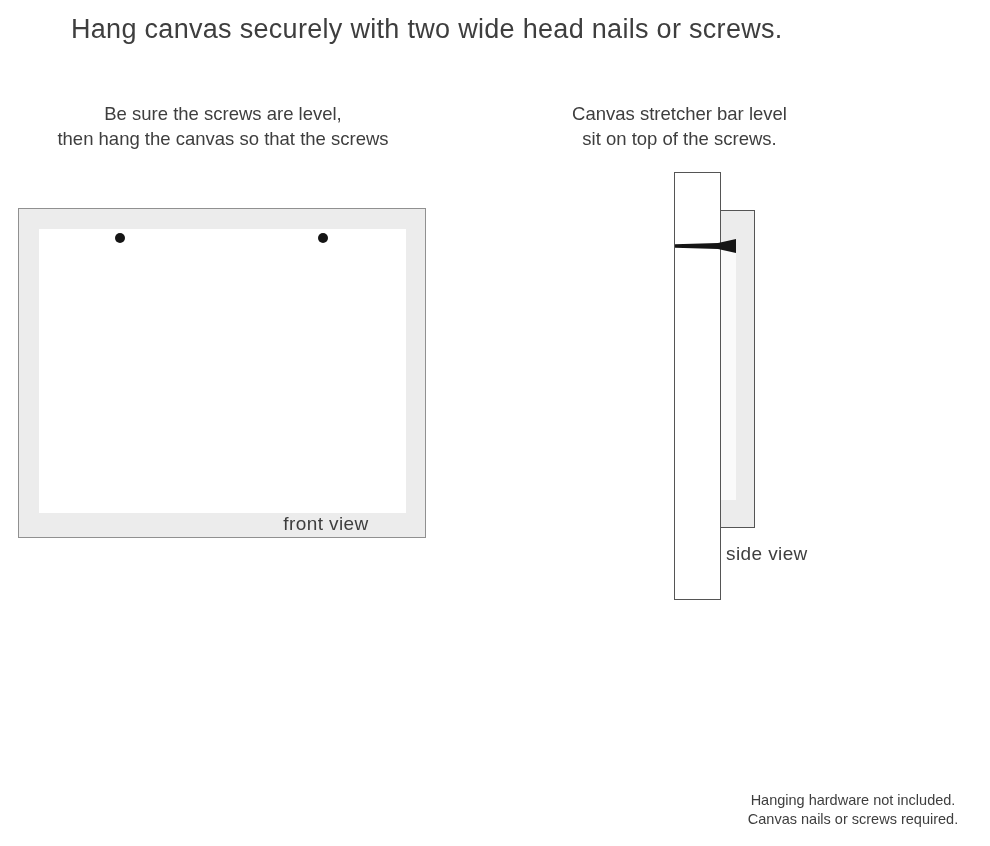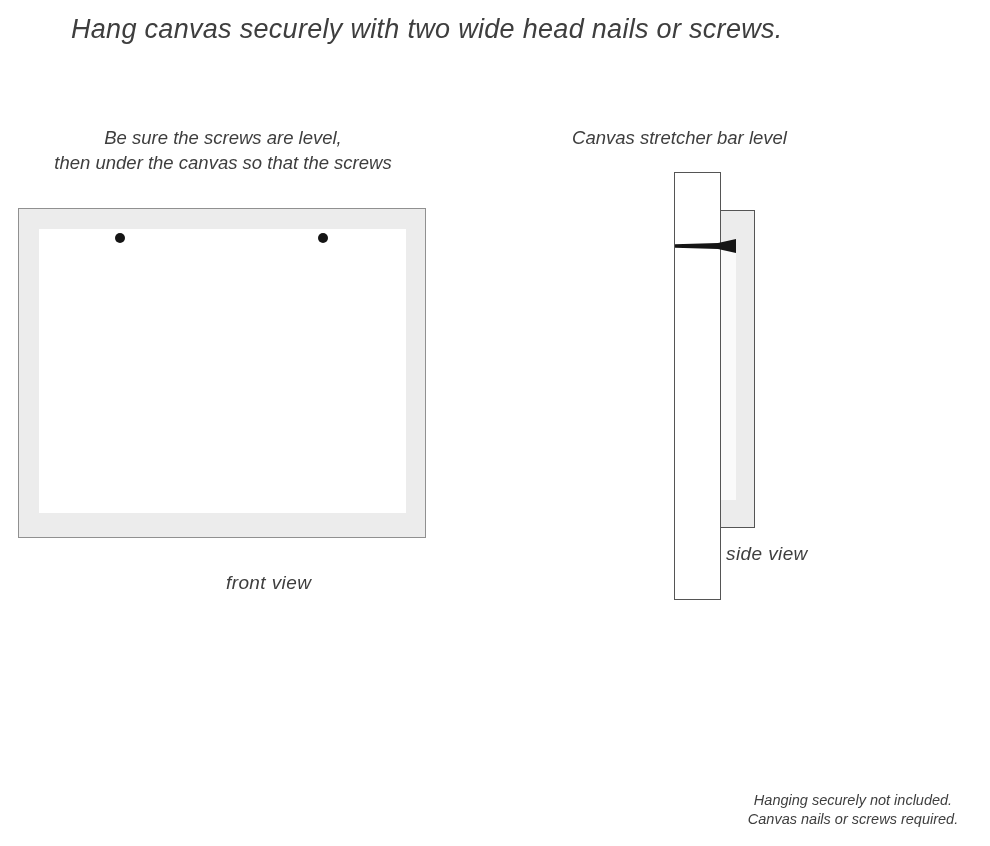--- a/index.html
+++ b/index.html
@@ -12,32 +12,30 @@
     --stretcher-strip:#fafafa;
   }
   *{margin:0;padding:0;box-sizing:content-box;}
   html,body{background:var(--background);}
   body{font-family:"Liberation Sans","DejaVu Sans",sans-serif;color:var(--text);}
   .stage{
     position:relative;
     width:990px;height:846px;
     background:var(--background);
     overflow:hidden;
-    font-style:italic;
   }
   .title{
     position:absolute;left:71px;top:14px;
     font-size:27px;font-weight:300;letter-spacing:.3px;
     color:var(--text);white-space:nowrap;
   }
   .note{
     position:absolute;text-align:center;
     font-size:18.5px;line-height:25px;font-weight:400;
     color:var(--text);
-    margin-top:24px;
   }
   .note-front{left:20px;top:101px;width:406px;}
   .note-side{left:541px;top:101px;width:277px;}
 
   
   .frame-outer{
     position:absolute;left:18px;top:208px;
     width:406px;height:328px;
     background:var(--frame-fill);
     border:1px solid var(--frame-border);
@@ -50,21 +48,21 @@
   .dot{
     position:absolute;width:10px;height:10px;border-radius:50%;
     background:var(--nail);
   }
   .dot-left{left:96px;top:24px;}
   .dot-right{left:299px;top:24px;}
   .view-label{
     position:absolute;font-size:19px;letter-spacing:.4px;
     color:var(--text);white-space:nowrap;
   }
-  .label-front{left:226px;top:572px;width:200px;text-align:left;}
+  .label-front{left:226px;top:513px;width:200px;text-align:center;}
   .label-side{left:726px;top:543px;}
 
   
   .wall{
     position:absolute;left:674px;top:172px;
     width:45px;height:426px;
     background:#ffffff;border:1px solid var(--side-border);
     z-index:2;
   }
   .canvas-side{
@@ -93,41 +91,42 @@
 </style>
 </head>
 <body>
 
 <div class="stage">
 
   <h1 class="title">Hang canvas securely with two wide head nails or screws.</h1>
 
   <div class="note note-front">
     <span>Be sure the screws are level,</span><br>
-    <span>then under the canvas so that the screws</span><br>
+    <span>then hang the canvas so that the screws</span><br>
   </div>
 
   <div class="note note-side">
     <span>Canvas stretcher bar level</span><br>
+    <span>sit on top of the screws.</span>
   </div>
 
   <div class="frame-outer">
     <div class="frame-inner"></div>
     <span class="dot dot-left"></span>
     <span class="dot dot-right"></span>
   </div>
   <div class="view-label label-front">front view</div>
 
   <div class="canvas-side">
     <div class="stretcher-strip"></div>
   </div>
   <div class="wall"></div>
   <svg class="nail-svg" viewBox="0 0 72 24" aria-hidden="true">
     <polygon points="5,10.3 48,9 66,5 66,19 48,15 5,13.7"></polygon>
   </svg>
   <div class="view-label label-side">side view</div>
 
   <div class="footnote">
-    <span>Hanging securely not included.</span><br>
+    <span>Hanging hardware not included.</span><br>
     <span>Canvas nails or screws required.</span>
   </div>
 
 </div>
 
 </body></html>

